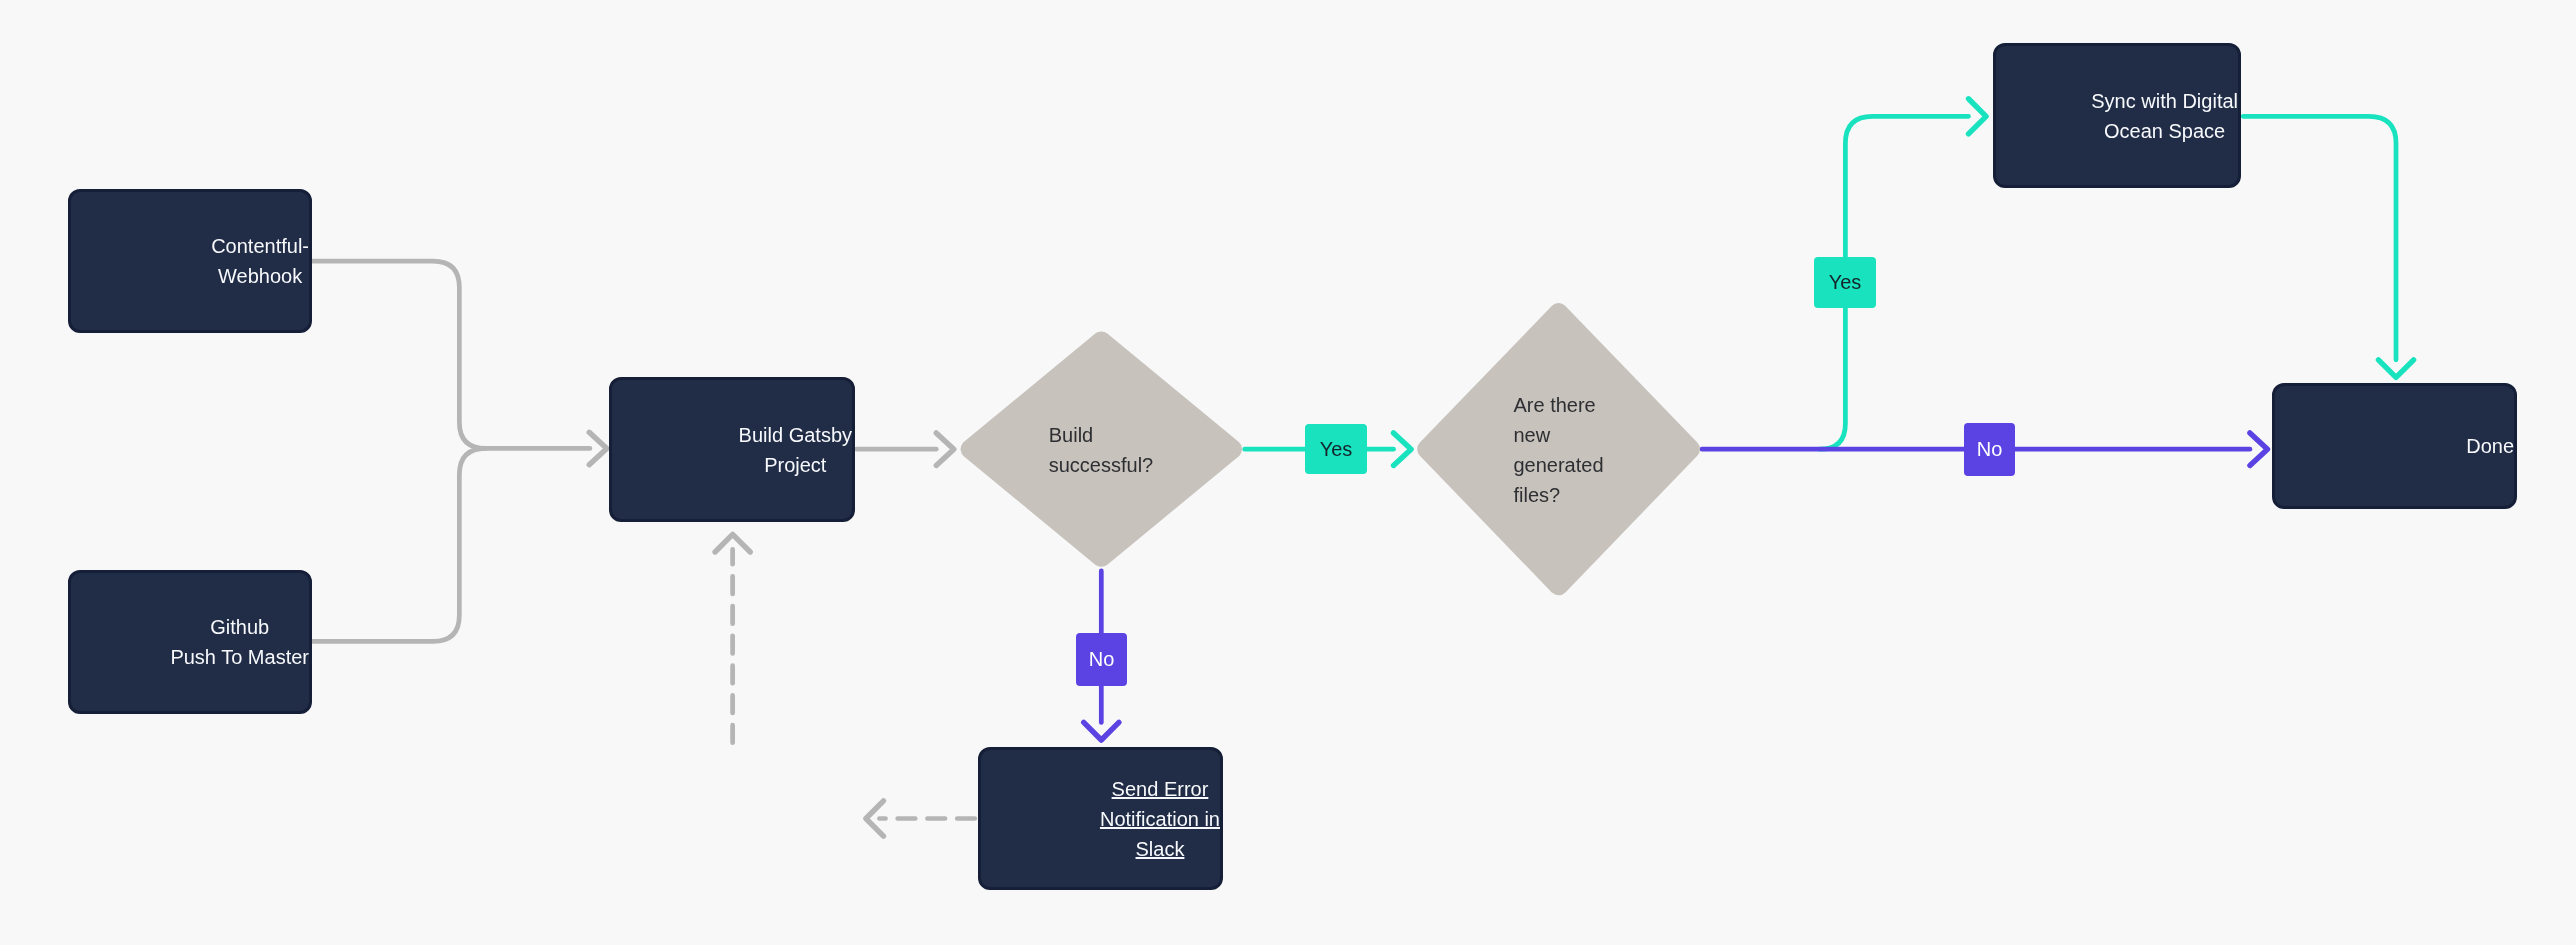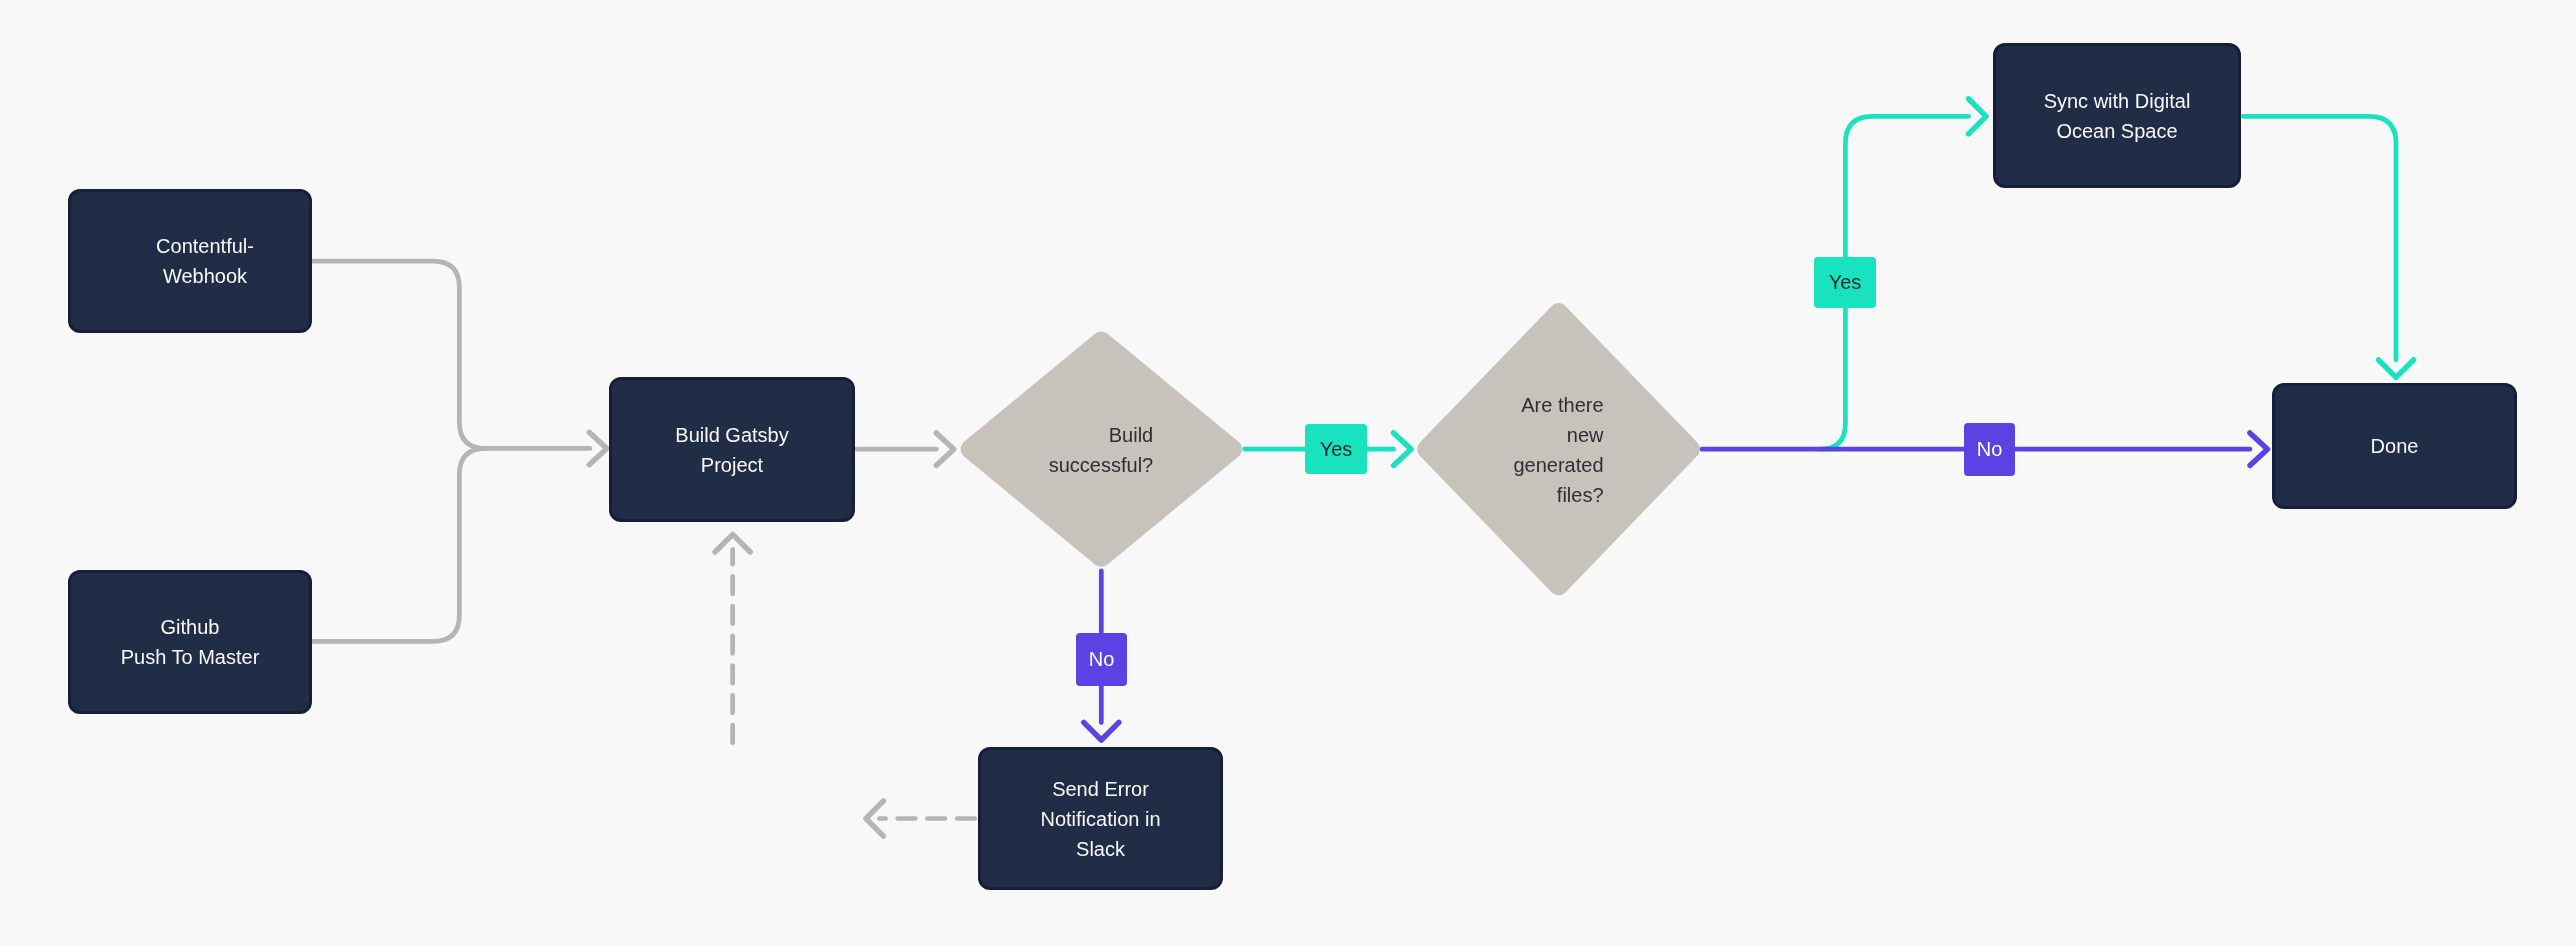--- a/index.html
+++ b/index.html
@@ -36,32 +36,32 @@
   }
   .node {
     position: absolute;
     box-sizing: border-box;
     background: #212c46;
     border: 3.4px solid #161f38;
     border-radius: 12px;
     color: #f7f9fc;
     display: flex;
     align-items: center;
-    justify-content: center;
+    justify-content: flex-end;
     text-align: center;
     font-size: 20px;
     line-height: 30px;
     white-space: pre-line;
   }
   .diamond-label {
     position: absolute;
     display: flex;
     align-items: center;
     justify-content: center;
-    text-align: right;
+    text-align: left;
     color: #2e2f33;
     font-size: 20px;
     line-height: 30px;
     white-space: pre-line;
   }
   .badge {
     position: absolute;
     box-sizing: border-box;
     border-radius: 4px;
     display: flex;
@@ -123,21 +123,21 @@
 
   <div class="node" style="left:1993px; top:43px; width:248px; height:145px;">
     <span>Sync with Digital
 Ocean Space</span>
   </div>
 
   <div class="node" style="left:2272px; top:383px; width:245px; height:126px;">
     <span>Done</span>
   </div>
 
-  <div class="node" style="left:978px; top:747px; width:245px; height:143px;">
+  <div class="node" style="left:978px; top:747px; width:245px; height:143px;text-decoration:underline;">
     <span>Send Error
 Notification in
 Slack</span>
   </div>
 
 
   <div class="diamond-label" style="left:993px; top:402px; width:216px; height:95px;">
     <span>Build
 successful?</span>
   </div>

